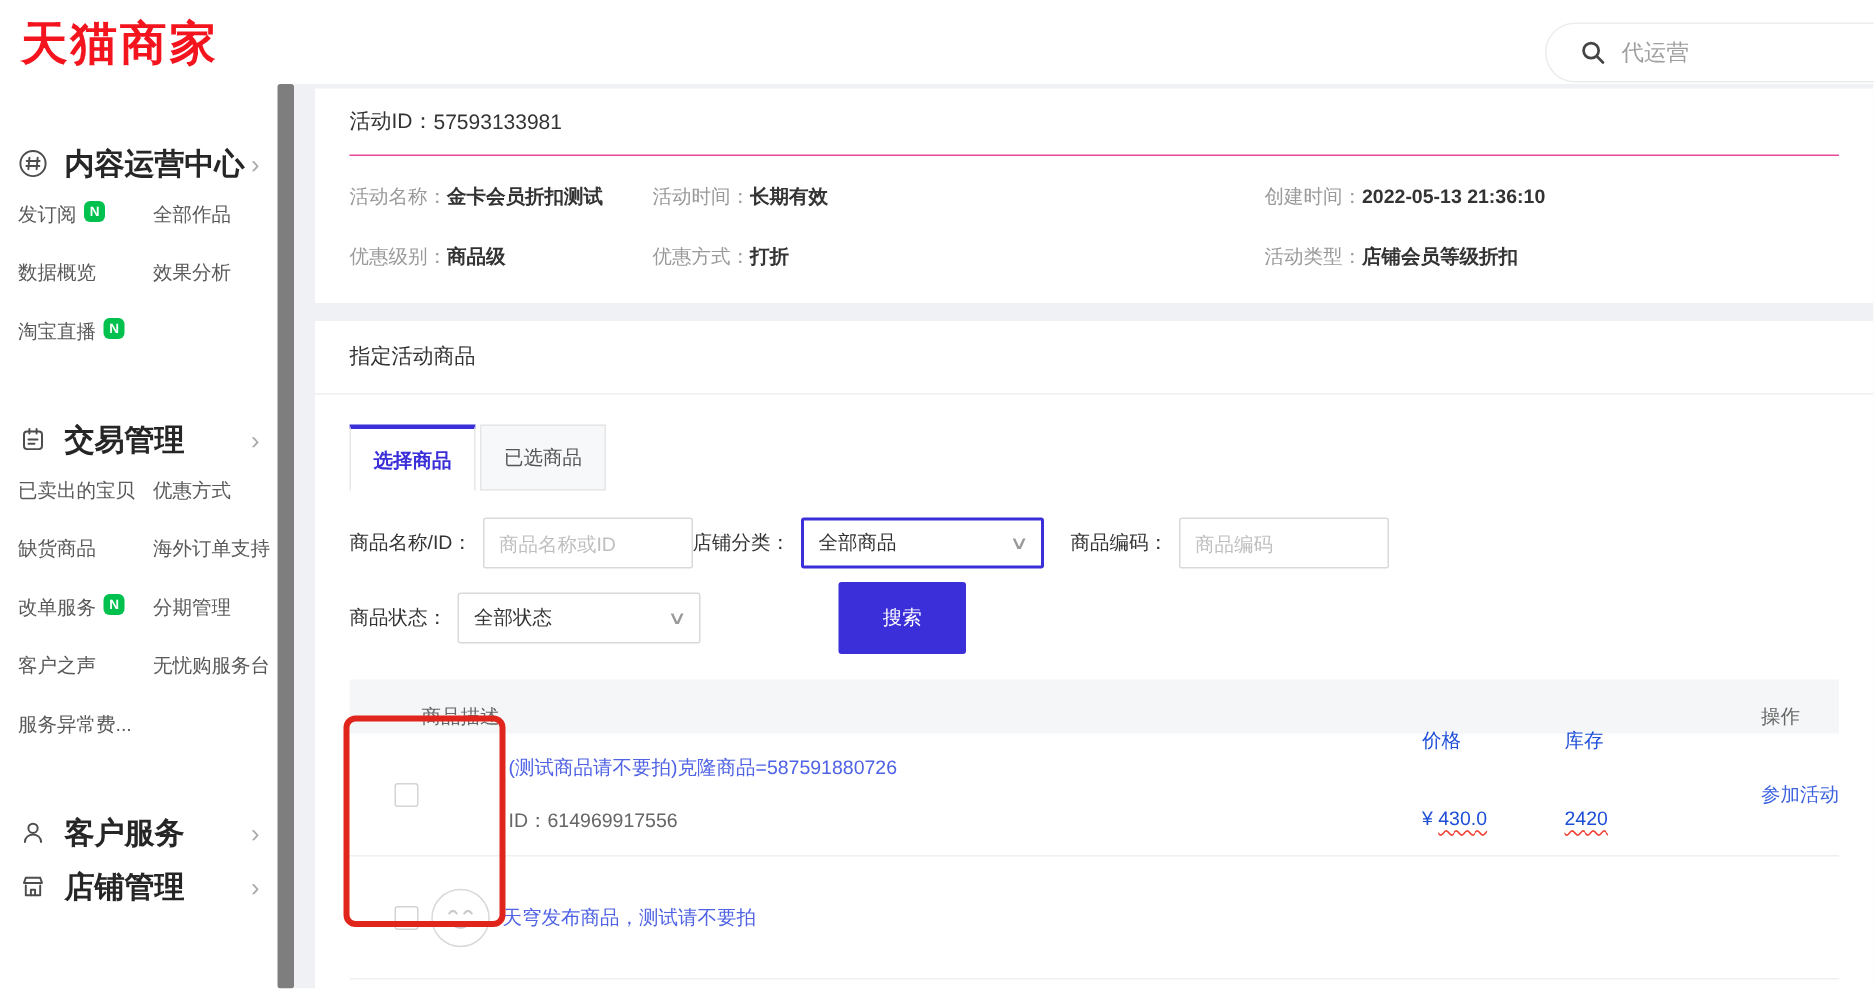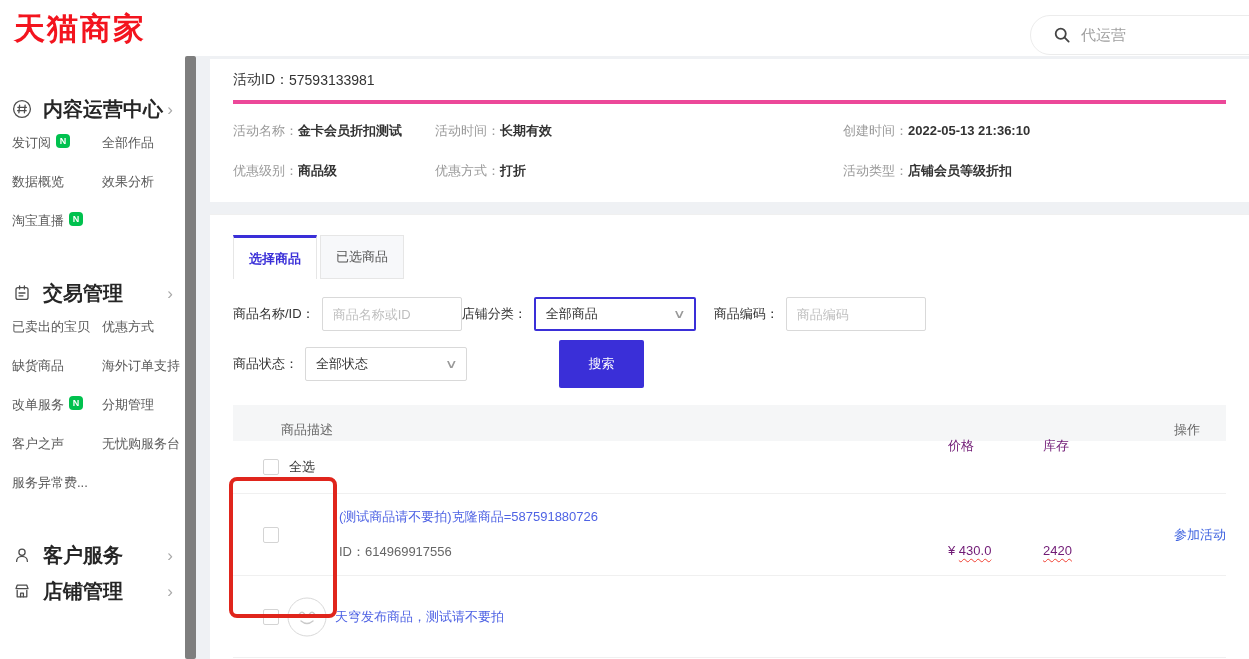--- a/index.html
+++ b/index.html
@@ -34,21 +34,21 @@
         font-size:9px;font-weight:700;display:flex;align-items:center;justify-content:center;}
 
   .scrollbar{position:absolute;left:185px;top:56px;width:11px;bottom:0;background:#7e7e7e;
         border-radius:2px;z-index:6;}
 
   
   .main{position:absolute;left:196px;top:56px;right:0;bottom:0;background:#eff1f4;overflow:hidden;}
   .card{background:#fff;margin-left:14px;padding:0 23px;}
   .card1{margin-top:3px;}
   .c1-head{height:45px;display:flex;align-items:center;font-size:14px;color:#333;
-        border-bottom:4px solid #ec4899;}
+        border-bottom:1px solid #ec4899;}
   .fields{display:grid;grid-template-columns:202px 408px 1fr;row-gap:22px;padding:18px 0 22px;}
   .field{font-size:13px;white-space:nowrap;}
   .f-label{color:var(--lbl);}
   .f-value{color:#333;font-weight:700;}
 
   .card2{margin-top:12px;height:500px;}
   .p-title{height:48px;display:flex;align-items:center;font-size:14px;font-weight:500;color:#333;}
   .p-divider{height:1px;background:#f0f0f0;margin:0 -23px;}
   .tabs{display:flex;margin-top:20px;}
   .tab{height:44px;padding:0 15px;display:flex;align-items:center;font-size:13px;
@@ -86,21 +86,21 @@
   .cb{width:16px;height:16px;border:1px solid #d4d4d4;border-radius:2px;background:#fff;
         flex:0 0 16px;cursor:pointer;}
   .tblock{display:flex;flex-direction:column;}
   .tblock.far{margin-left:60px;}
   .tblock.near{margin-left:8px;}
   .thumb{margin-left:8px;width:40px;height:40px;flex:0 0 40px;}
   .p-link{color:var(--link);text-decoration:none;cursor:pointer;}
   .p-id{color:#666;margin-top:17px;}
   .a-link{color:#3f63e0;text-decoration:none;cursor:pointer;}
   .wavy{text-decoration:underline wavy #f04134 1px;text-underline-offset:3px;}
-  .c-price,.c-stock{color:#701a75;margin-top:32px;}
+  .c-price,.c-stock{color:#1d4ed8;margin-top:32px;}
 
   
   .annotation{position:absolute;left:229px;top:477px;width:108px;height:141px;
         border:4px solid var(--ann);border-radius:8px;z-index:20;pointer-events:none;}
 </style>
 </head>
 <body>
 
 <div class="topbar">
   <div class="logo">天猫商家</div>
@@ -229,20 +229,21 @@
         <div class="field"><span class="f-label">活动名称：</span><span class="f-value">金卡会员折扣测试</span></div>
         <div class="field"><span class="f-label">活动时间：</span><span class="f-value">长期有效</span></div>
         <div class="field"><span class="f-label">创建时间：</span><span class="f-value">2022-05-13 21:36:10</span></div>
         <div class="field"><span class="f-label">优惠级别：</span><span class="f-value">商品级</span></div>
         <div class="field"><span class="f-label">优惠方式：</span><span class="f-value">打折</span></div>
         <div class="field"><span class="f-label">活动类型：</span><span class="f-value">店铺会员等级折扣</span></div>
       </div>
   </div>
 
   <div class="card card2">
+    <div class="p-title">指定活动商品</div>
     <div class="p-divider"></div>
 
     <div class="tabs" id="tabs">
         <div class="tab active">选择商品</div>
         <div class="tab inactive">已选商品</div>
       </div>
 
     <div class="filters">
       <div class="f-row">
         <span class="fl">商品名称/ID：</span>
@@ -264,29 +265,20 @@
         <button class="btn-search">搜索</button>
       </div>
     </div>
 
     <div class="table">
       <div class="t-grid t-head">
         <div class="cell c-desc">商品描述</div>
         <div class="cell c-price">价格</div>
         <div class="cell c-stock">库存</div>
         <div class="cell c-action">操作</div>
-      </div>
-      <div class="t-grid row-sa">
-        <div class="cell c-desc">
-          <span class="cb"></span>
-          <span>全选</span>
-        </div>
-        <div></div>
-          <div></div>
-          <div></div>
       </div>
       <div id="rows">
           <div class="t-grid t-row">
             <div class="cell c-desc">
               <span class="cb"></span>
               <div class="tblock far">
                 <a class="p-link">(测试商品请不要拍)克隆商品=587591880726</a>
                 <div class="p-id">ID：614969917556</div>
               </div>
             </div>

